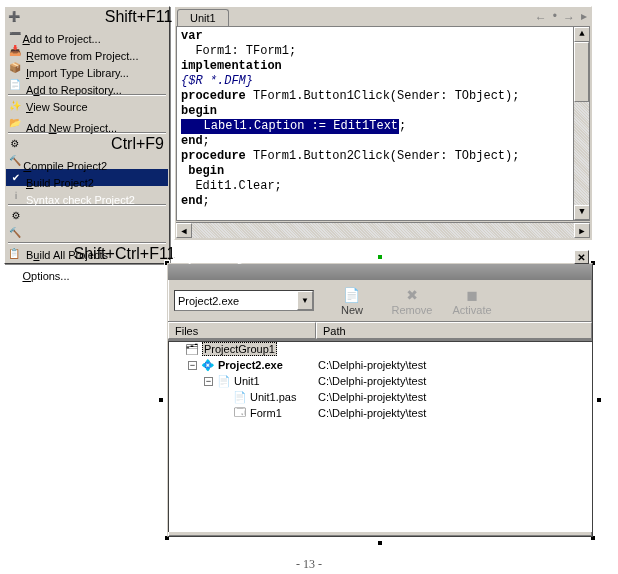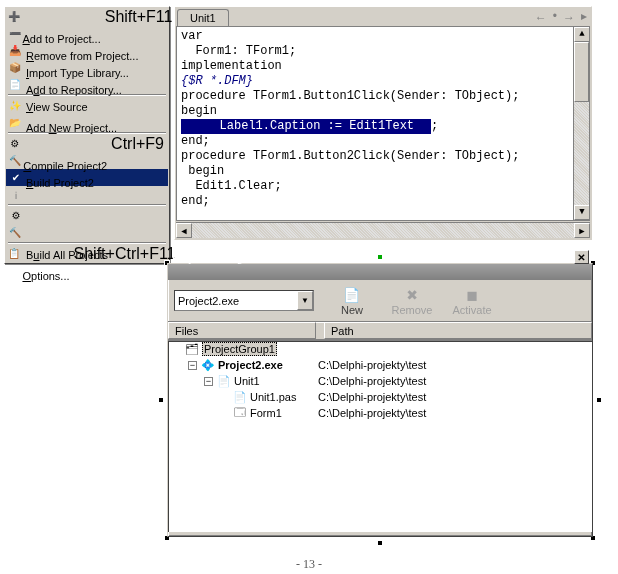--- a/index.html
+++ b/index.html
@@ -98,23 +98,23 @@
     border: 1px solid #808080;
     margin: 0 1px 1px 1px;
     font-family: "Courier New", monospace;
     font-size: 12px;
     line-height: 15px;
     padding: 2px 0 0 4px;
     overflow: hidden;
     position: relative;
   }
   .code-line { white-space: pre; }
-  .kw { font-weight: normal; margin-top: 8px; }
+  .kw { font-weight: bold; margin-top: 8px; }
   .cm { font-style: italic; color: #000080; }
-  .code-sel { display:inline-block; background:#000080; color:#fff; padding:0 17px;}
+  .code-sel { display:inline-block; background:#000080; color:#fff; padding:0 1px;}
   .sb-h {
     height: 16px;
     background: #d4d0c8;
     border-top: 1px solid #808080;
     display: flex;
     margin: 0 1px 1px 1px;
   }
   .sb-btn {
     width: 16px; height: 15px;
     background: #d4d0c8;
@@ -202,21 +202,20 @@
     width:44px;
     color:#404040;
     font-size:11px;
   }
   .tb-btn.dis{color:#a0a0a0;}
   .tb-ico{width:20px;height:18px;display:flex;align-items:center;justify-content:center;font-size:14px;}
   .pm-headers{
     height:18px;
     display:flex;
     border-bottom:1px solid #808080;
-    gap:8px;
   }
   .pm-h{
     background:#d4d0c8;
     border:1px solid #fff;
     border-right-color:#808080;border-bottom-color:#808080;
     padding:2px 6px;
     font-size:11px;
   }
   .pm-h.c1{width:148px;}
   .pm-h.c2{flex:1;}
@@ -291,20 +290,21 @@
       <span class="m-icon">⚙</span>
       <span class="m-label"><u>C</u>ompile Project2</span>
       <span class="m-short">Ctrl+F9</span>
     </div>
     <div class="menu-item">
       <span class="m-icon">🔨</span>
       <span class="m-label"><u>B</u>uild Project2</span>
     </div>
     <div class="menu-item sel">
       <span class="m-icon">✔</span>
+      <span class="m-label"><u>S</u>yntax check Project2</span>
     </div>
     <div class="menu-item disabled">
       <span class="m-icon">ℹ</span>
     </div>
     <div class="menu-sep"></div>
     <div class="menu-item">
       <span class="m-icon">⚙</span>
     </div>
     <div class="menu-item">
       <span class="m-icon">🔨</span>

